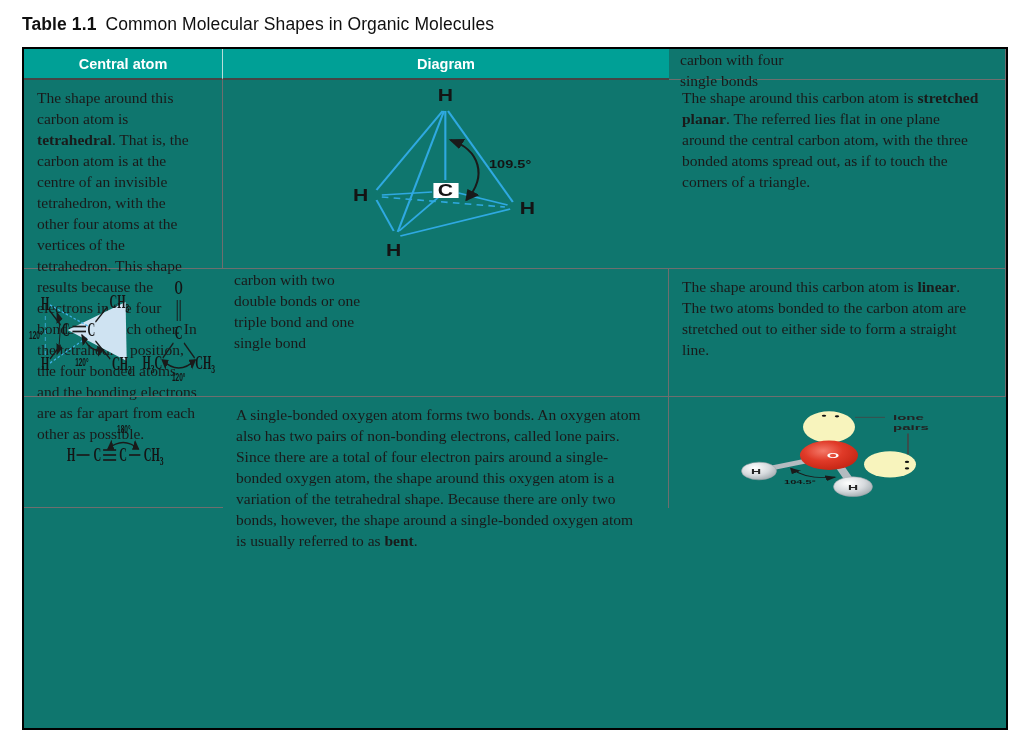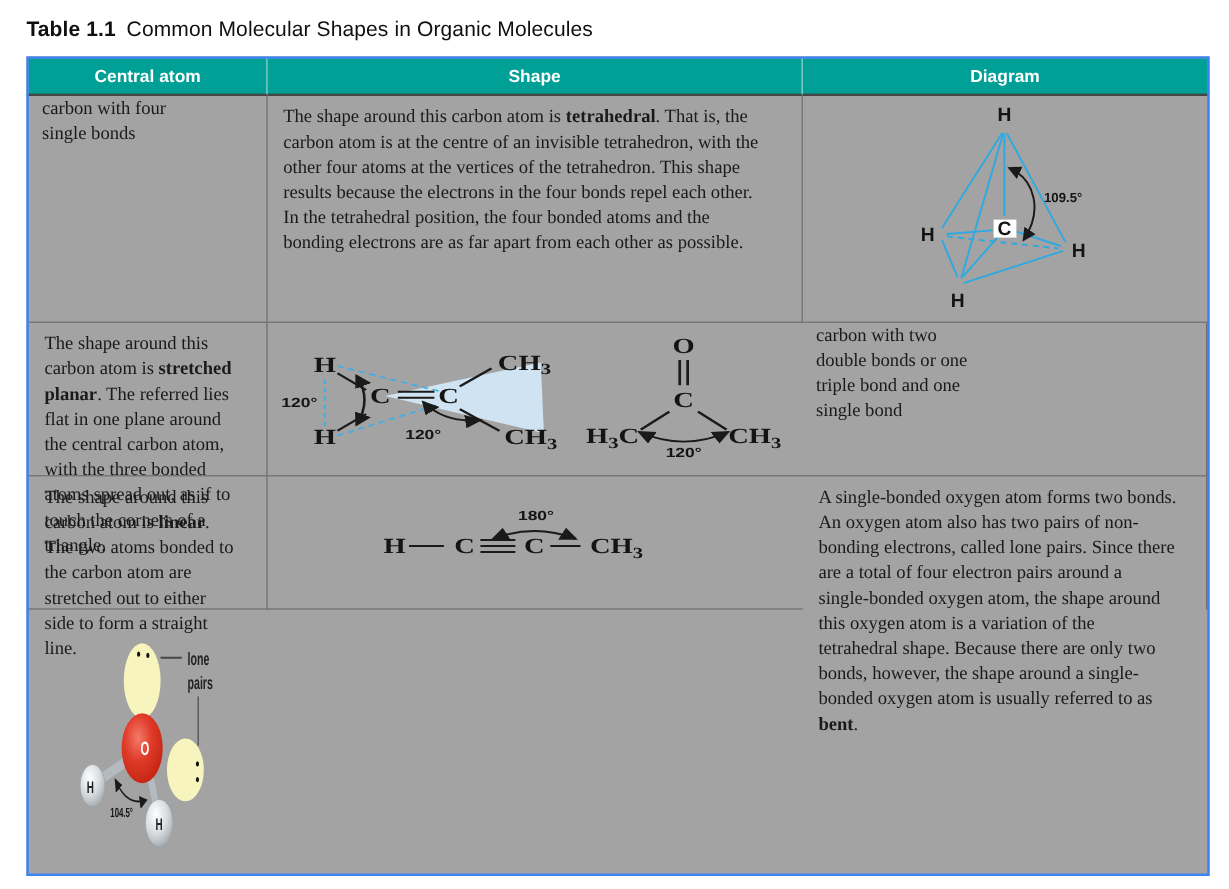--- a/index.html
+++ b/index.html
@@ -6,21 +6,21 @@
   html,body { width:1024px; height:741px; background:#ffffff; overflow:hidden; }
   body { position:relative; font-family:"Liberation Serif", serif; color:#1a1a1a; }
 
   .title { position:absolute; left:22px; top:14px; font-family:"Liberation Sans", sans-serif;
            font-size:17.5px; color:#101010; letter-spacing:.1px; }
   .title .tlabel { font-weight:700; margin-right:9px;text-align:center; }
 
   .tbl { position:absolute; left:22px; top:47px;
          display:grid; grid-template-columns:199px 446px 337px;
          grid-template-rows:31px 189px 128px 111px 220px;
-         border:2px solid #3b82f6; background:#a3a3a3; }
+         border:2px solid #000000; background:#0f766e; }
 
   .hcell { background:#00a096; color:#ffffff; font-family:"Liberation Sans", sans-serif;
            font-weight:700; font-size:14.5px; display:flex; align-items:center; justify-content:center;
            border-right:1px solid #b8ddd9; border-bottom:2px solid #454545; }
   .cell { border-right:1px solid #6e6e6e; border-bottom:1px solid #6e6e6e;
           font-size:15.5px; line-height:21px; }
   .noR { border-right:none !important; }
   .noB { border-bottom:none !important; }
   .atom { padding:0 10px 0 11px; }
   .atom .inner { max-width:142px; }
@@ -62,21 +62,20 @@
   </defs>
 </svg>
 
 <div class="title">
   <span class="tlabel">Table 1.1</span><span>Common Molecular Shapes in Organic Molecules</span>
 </div>
 
 <div class="tbl">
 
   <div class="hcell">Central atom</div>
-  <div class="hcell">Shape</div>
   <div class="hcell noR">Diagram</div>
 
   <div class="cell atom">
     <div class="inner">carbon with four single bonds</div>
   </div>
   <div class="cell shape">
     <p><span>The shape around this carbon atom is </span><strong>tetrahedral</strong><span>. That is, the carbon atom is at the centre of an invisible tetrahedron, with the other four atoms at the vertices of the tetrahedron. This shape results because the electrons in the four bonds repel each other. In the tetrahedral position, the four bonded atoms and the bonding electrons are as far apart from each other as possible.</span></p>
   </div>
   <div class="cell diag noR">
     <svg viewBox="0 0 337 188" preserveAspectRatio="none">

